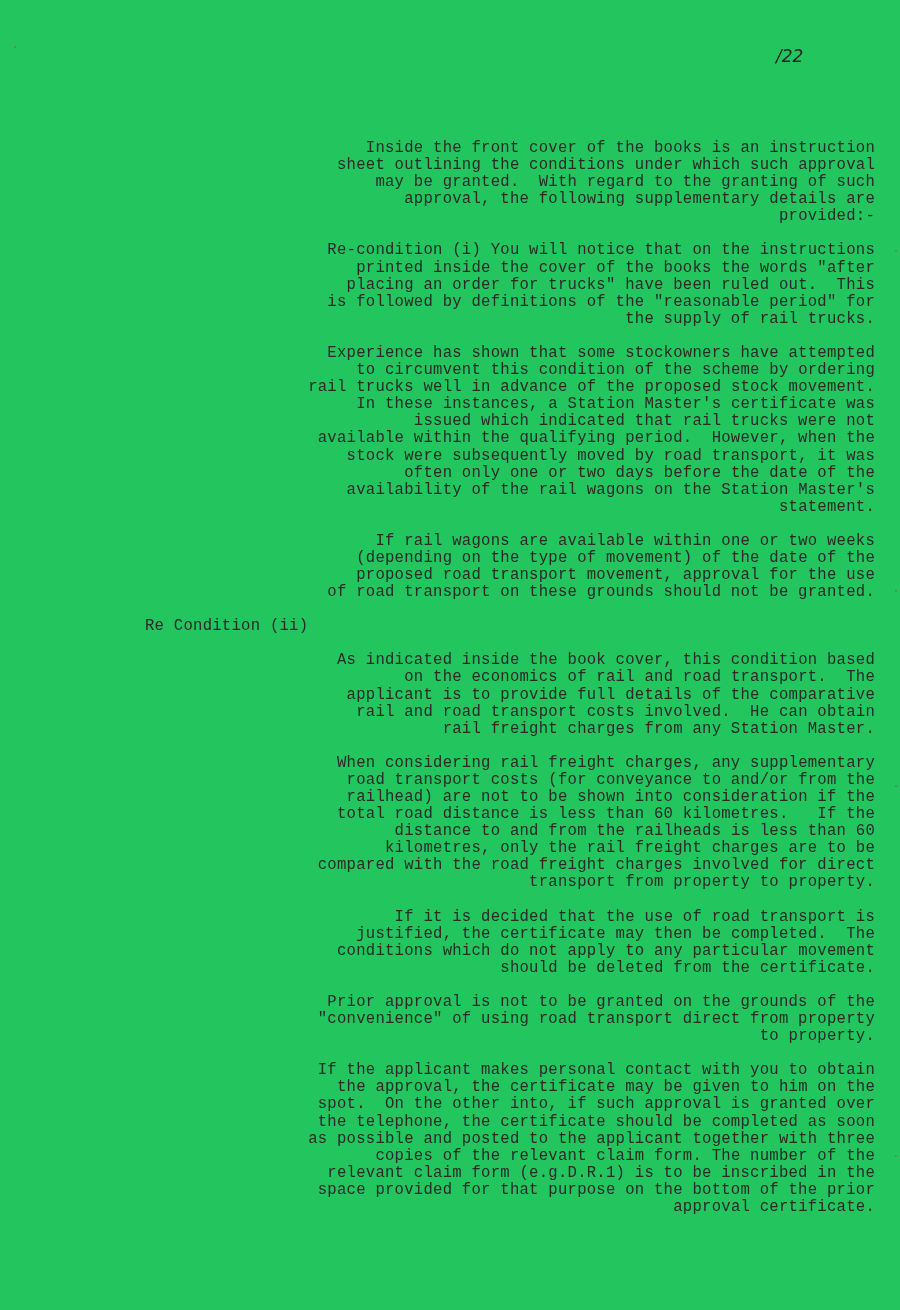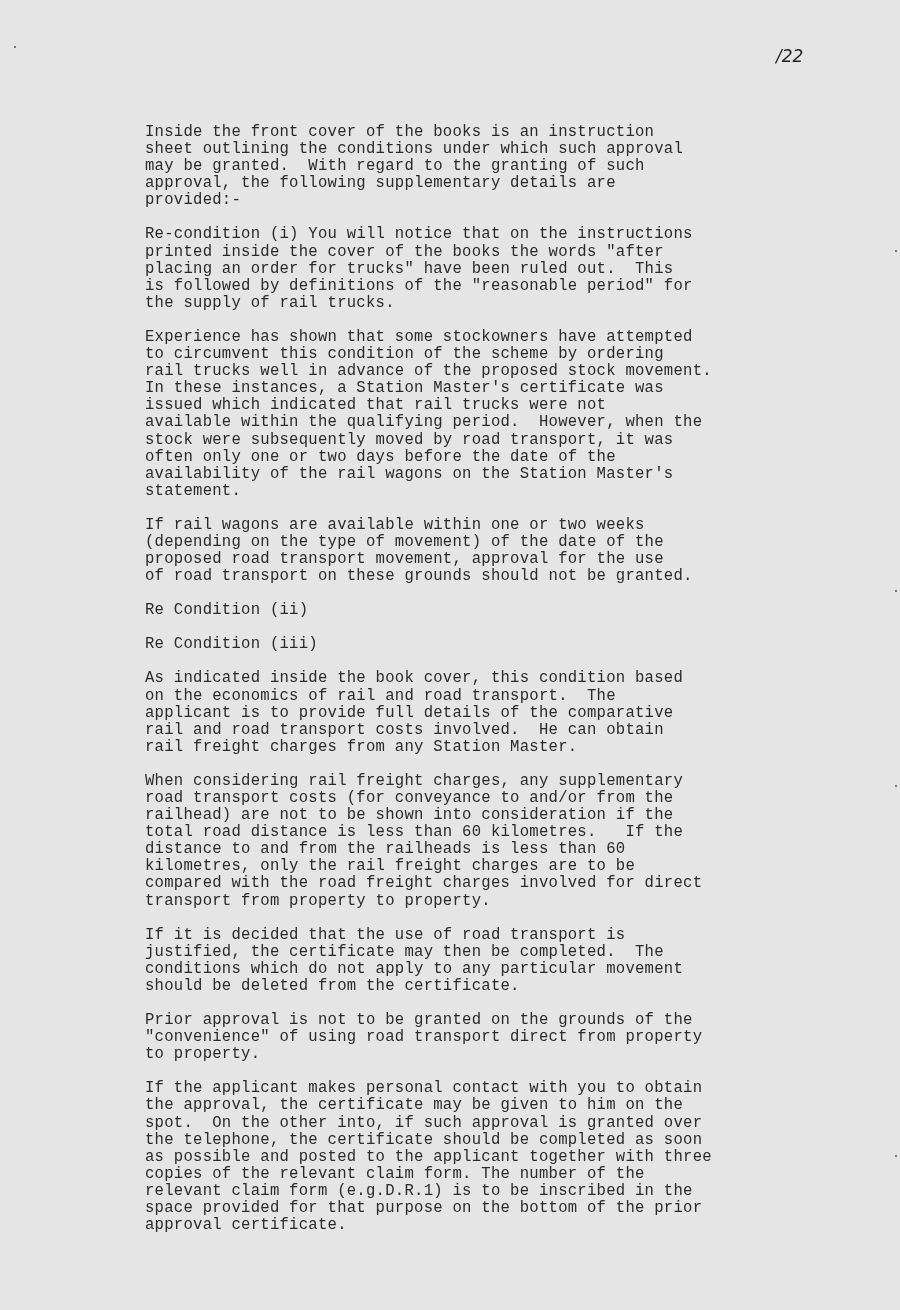--- a/index.html
+++ b/index.html
@@ -1,29 +1,29 @@
 <!DOCTYPE html>
 <html><head>
 <meta charset="utf-8">
 <style>
   html, body { margin: 0; padding: 0; background: #ffffff; }
   body { width: 900px; height: 1310px; position: relative; overflow: hidden; }
-  .page { position: absolute; left: 0; top: 0; width: 900px; height: 1310px; background: #e5e5e5; }
+  .page { position: absolute; left: 0; top: 0; width: 900px; height: 1310px; background: #22c55e; }
   .page-number {
     position: absolute; left: 776px; top: 46px;
     font-family: "DejaVu Sans", sans-serif; font-style: italic;
     font-size: 17px; color: #222;
   }
   .body-text {
     position: absolute; left: 145px; top: 124px; width: 730px;
     font-family: "Liberation Mono", "DejaVu Sans Mono", monospace;
     font-size: 15.6px; line-height: 17.1px; color: #2a2a2a;
     letter-spacing: 0.25px;
   }
-  .para { margin: 0 0 17px 0; white-space: pre; }
+  .para { margin: 16px 0 17px 0; white-space: pre; text-align: right; }
   .heading { margin: 12px 0 17px 0; white-space: pre; }
   .ul { }
   .speck { position: absolute; width: 2px; height: 2px; background: #777; }
 </style>
 </head>
 <body>
 
 <div class="page">
   <div class="page-number">/22</div>
 
@@ -53,21 +53,20 @@
 <span>statement.</span></div>
 
     <div class="para"><span>If rail wagons are available within one or two weeks</span>
 <span>(depending on the type of movement) of the date of the</span>
 <span>proposed road transport movement, approval for the use</span>
 <span>of road transport on these grounds should not be granted.</span></div>
 
     <div class="heading ul">Re Condition (ii)</div>
 
 
-    <div class="heading ul">Re Condition (iii)</div>
 
     <div class="para"><span>As indicated inside the book cover, this condition based</span>
 <span>on the economics of rail and road transport.  The</span>
 <span>applicant is to provide full details of the comparative</span>
 <span>rail and road transport costs involved.  He can obtain</span>
 <span>rail freight charges from any Station Master.</span></div>
 
     <div class="para"><span>When considering rail freight charges, any supplementary</span>
 <span>road transport costs (for conveyance to and/or from the</span>
 <span>railhead) are not to be shown into consideration if the</span>

